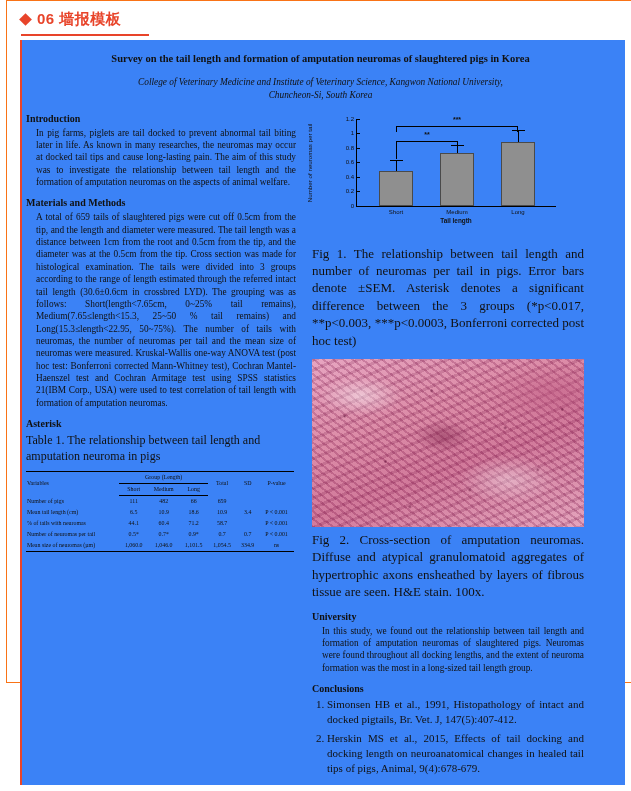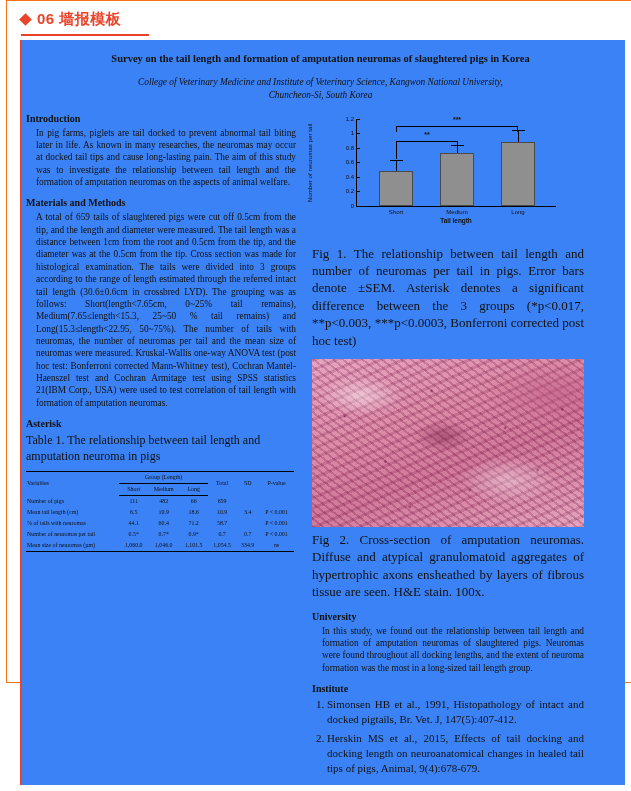--- a/index.html
+++ b/index.html
@@ -414,21 +414,21 @@
 
         <div class="caption">Fig 1. The relationship between tail length and number of neuromas per tail in pigs. Error bars denote ±SEM. Asterisk denotes a significant difference between the 3 groups (*p&lt;0.017, **p&lt;0.003, ***p&lt;0.0003, Bonferroni corrected post hoc test)</div>
 
         <div class="fig2"></div>
 
         <div class="caption">Fig 2. Cross-section of amputation neuromas. Diffuse and atypical granulomatoid aggregates of hypertrophic axons ensheathed by layers of fibrous tissue are seen. H&amp;E stain. 100x.</div>
 
         <h2 class="sec">University</h2>
         <p class="body">In this study, we found out the relationship between tail length and formation of amputation neuromas of slaughtered pigs. Neuromas were found throughout all docking lengths, and the extent of neuroma formation was the most in a long-sized tail length group.</p>
 
-        <h2 class="sec">Institute</h2>
+        <h2 class="sec">Conclusions</h2>
         <ol class="ol-refs">
           <li><span>Simonsen HB et al., 1991, Histopathology of intact and docked pigtails, Br. Vet. J, 147(5):407-412.</span></li>
           <li><span>Herskin MS et al., 2015, Effects of tail docking and docking length on neuroanatomical changes in healed tail tips of pigs, Animal, 9(4):678-679.</span></li>
         </ol>
 
       </div>
     </div>
   </div>
 </div>
 

